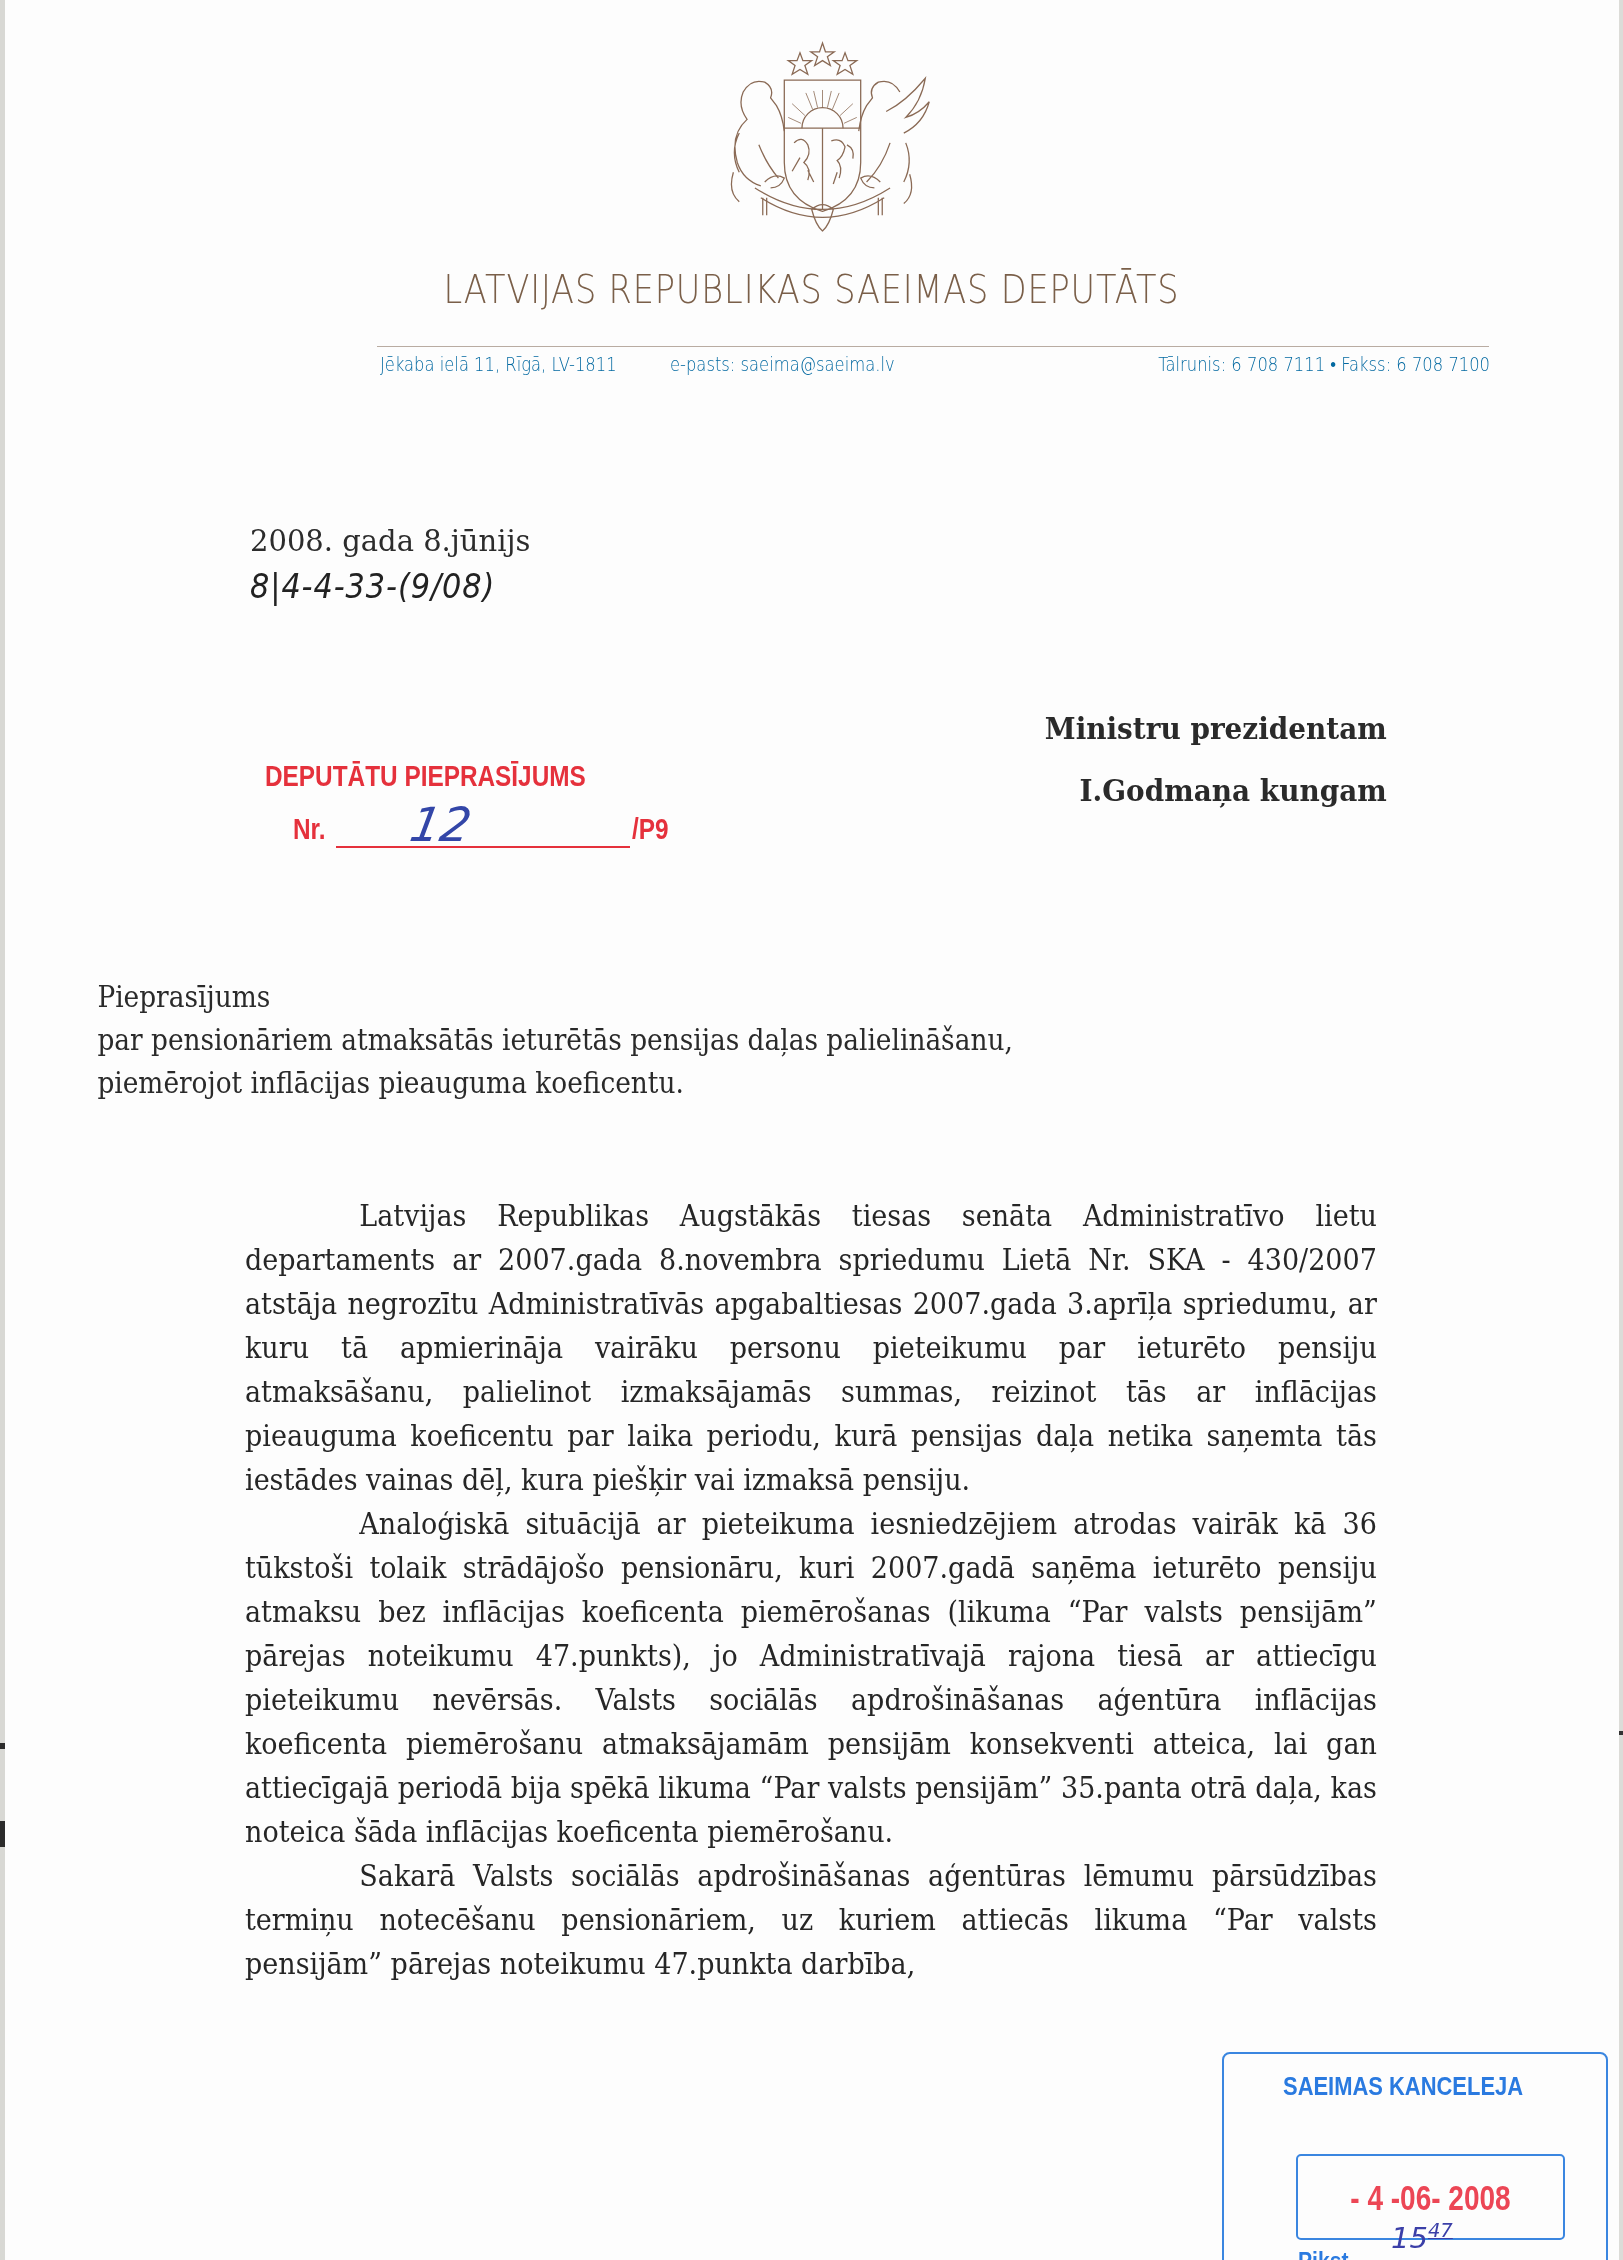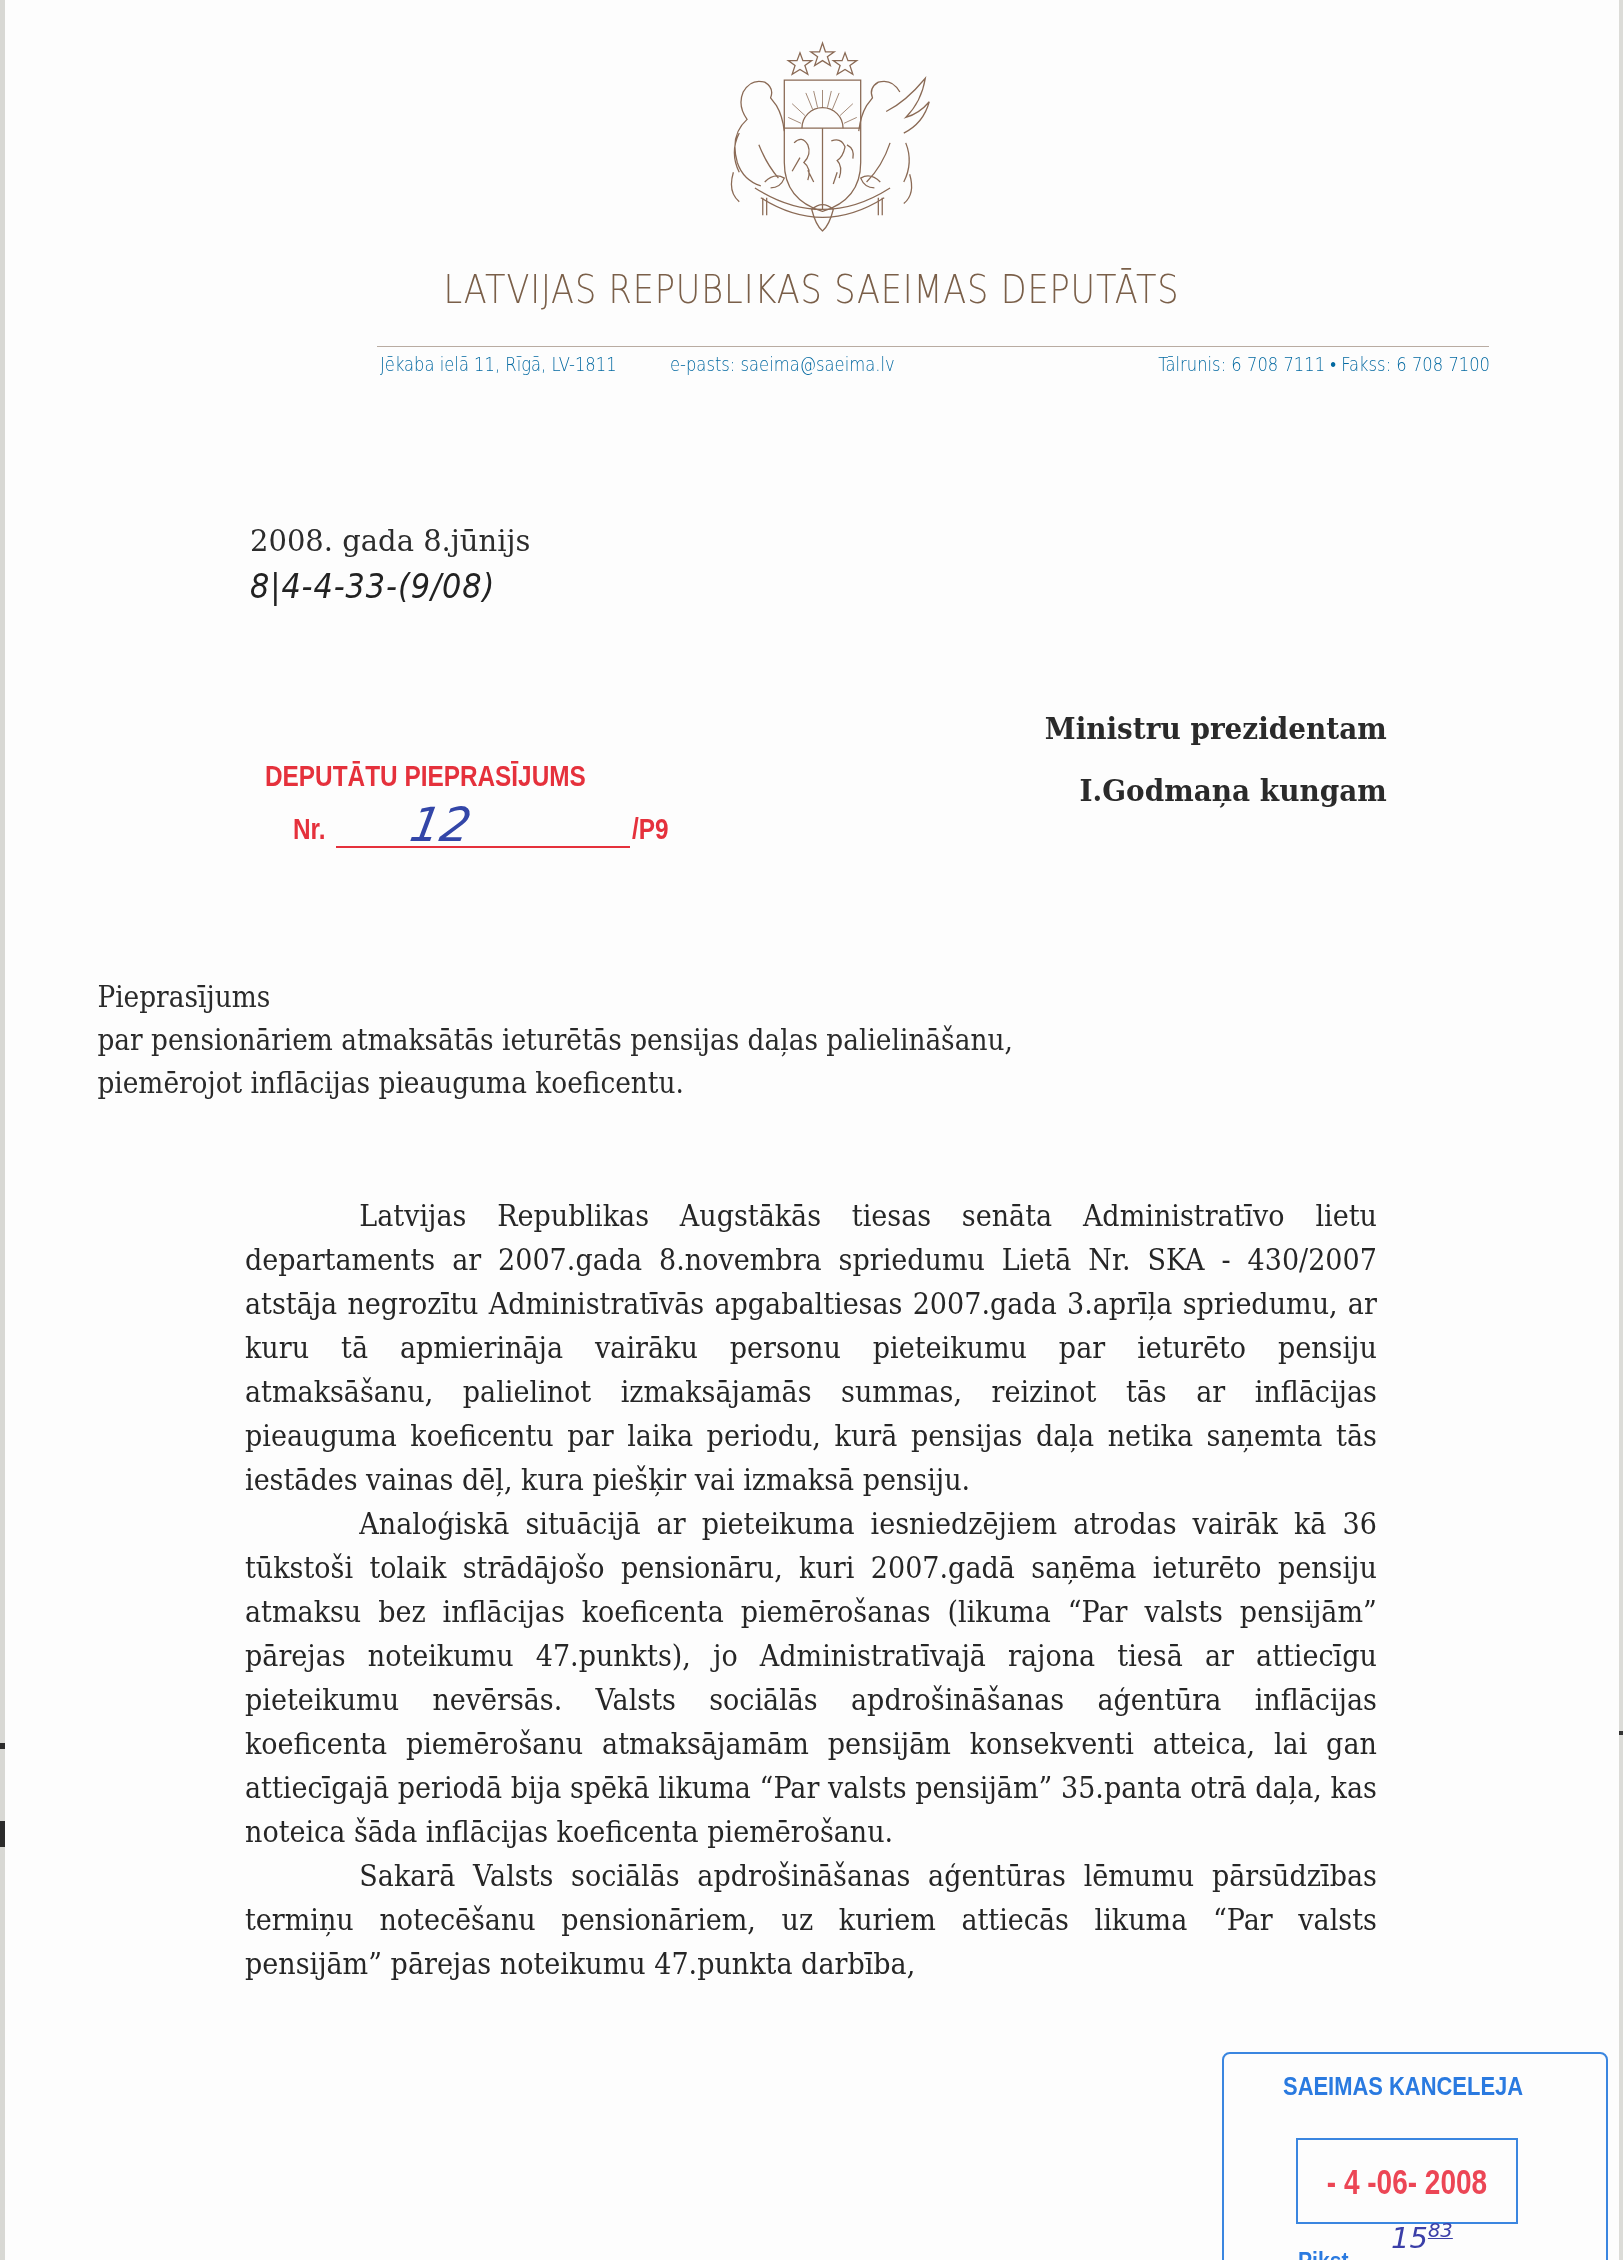--- a/index.html
+++ b/index.html
@@ -59,21 +59,21 @@
     }
     .body-text p { margin: 0; text-indent: 127px; transform: scaleX(0.9); transform-origin: left top; width: 111.1%; }
 
     .blue-stamp {
       position: absolute; left: 1222px; top: 2052px; width: 382px; height: 216px; border: 2px solid #3a86e0;
       border-radius: 7.8px; color: #2a7ae0; font-family: "Liberation Sans", sans-serif; font-weight: bold;
       background: rgba(255,255,255,0.0);
     }
     .blue-stamp .office { position: absolute; left: 59px; top: 17.6px; font-size: 25.5px; white-space: nowrap; transform: scaleX(0.86); transform-origin: left top; }
     .blue-stamp .date-box {
-      position: absolute; left: 72px; top: 84px; width: 218px; height: 82px; border: 2px solid #3a86e0; border-radius: 0;
+      position: absolute; left: 72px; top: 100px; width: 218px; height: 82px; border: 2px solid #3a86e0; border-radius: 5px; padding-left: 47px;
     }
     .blue-stamp .date-box .date { position: absolute; left: 0; width: 100%; top: 21.6px; text-align: center; color: #ec4655; font-size: 35px; transform: scaleX(0.8); white-space: nowrap; }
     .blue-stamp .time-label { position: absolute; left: 74px; top: 194px; font-size: 23.5px; transform: scaleX(0.9); transform-origin: left top; }
     .blue-stamp .time-hw { position: absolute; left: 167px; top: 165px; color: #3b3fa8; font-family: "DejaVu Sans", sans-serif; font-weight: normal; font-style: italic; font-size: 29px; }
     .blue-stamp .time-hw sup { font-size: 19.6px; text-decoration: underline; }
   </style>
 </head>
 <body>
 
 <div class="edge-left">
@@ -164,15 +164,15 @@
   <p>Sakarā Valsts sociālās apdrošināšanas aģentūras lēmumu pārsūdzības termiņu notecēšanu pensionāriem, uz kuriem attiecās likuma “Par valsts pensijām” pārejas noteikumu 47.punkta darbība,</p>
 </div>
 
 <div class="blue-stamp">
   <span class="office">SAEIMAS KANCELEJA</span>
   <div class="date-box">
     <span class="date">- 4 -06- 2008</span>
   </div>
   <span class="time-label">Pikst.</span>
 
-  <span class="time-hw"><span>15</span><sup>83</sup></span>
+  <span class="time-hw"><span>15</span><sup>47</sup></span>
 </div>
 
 
 </body></html>

